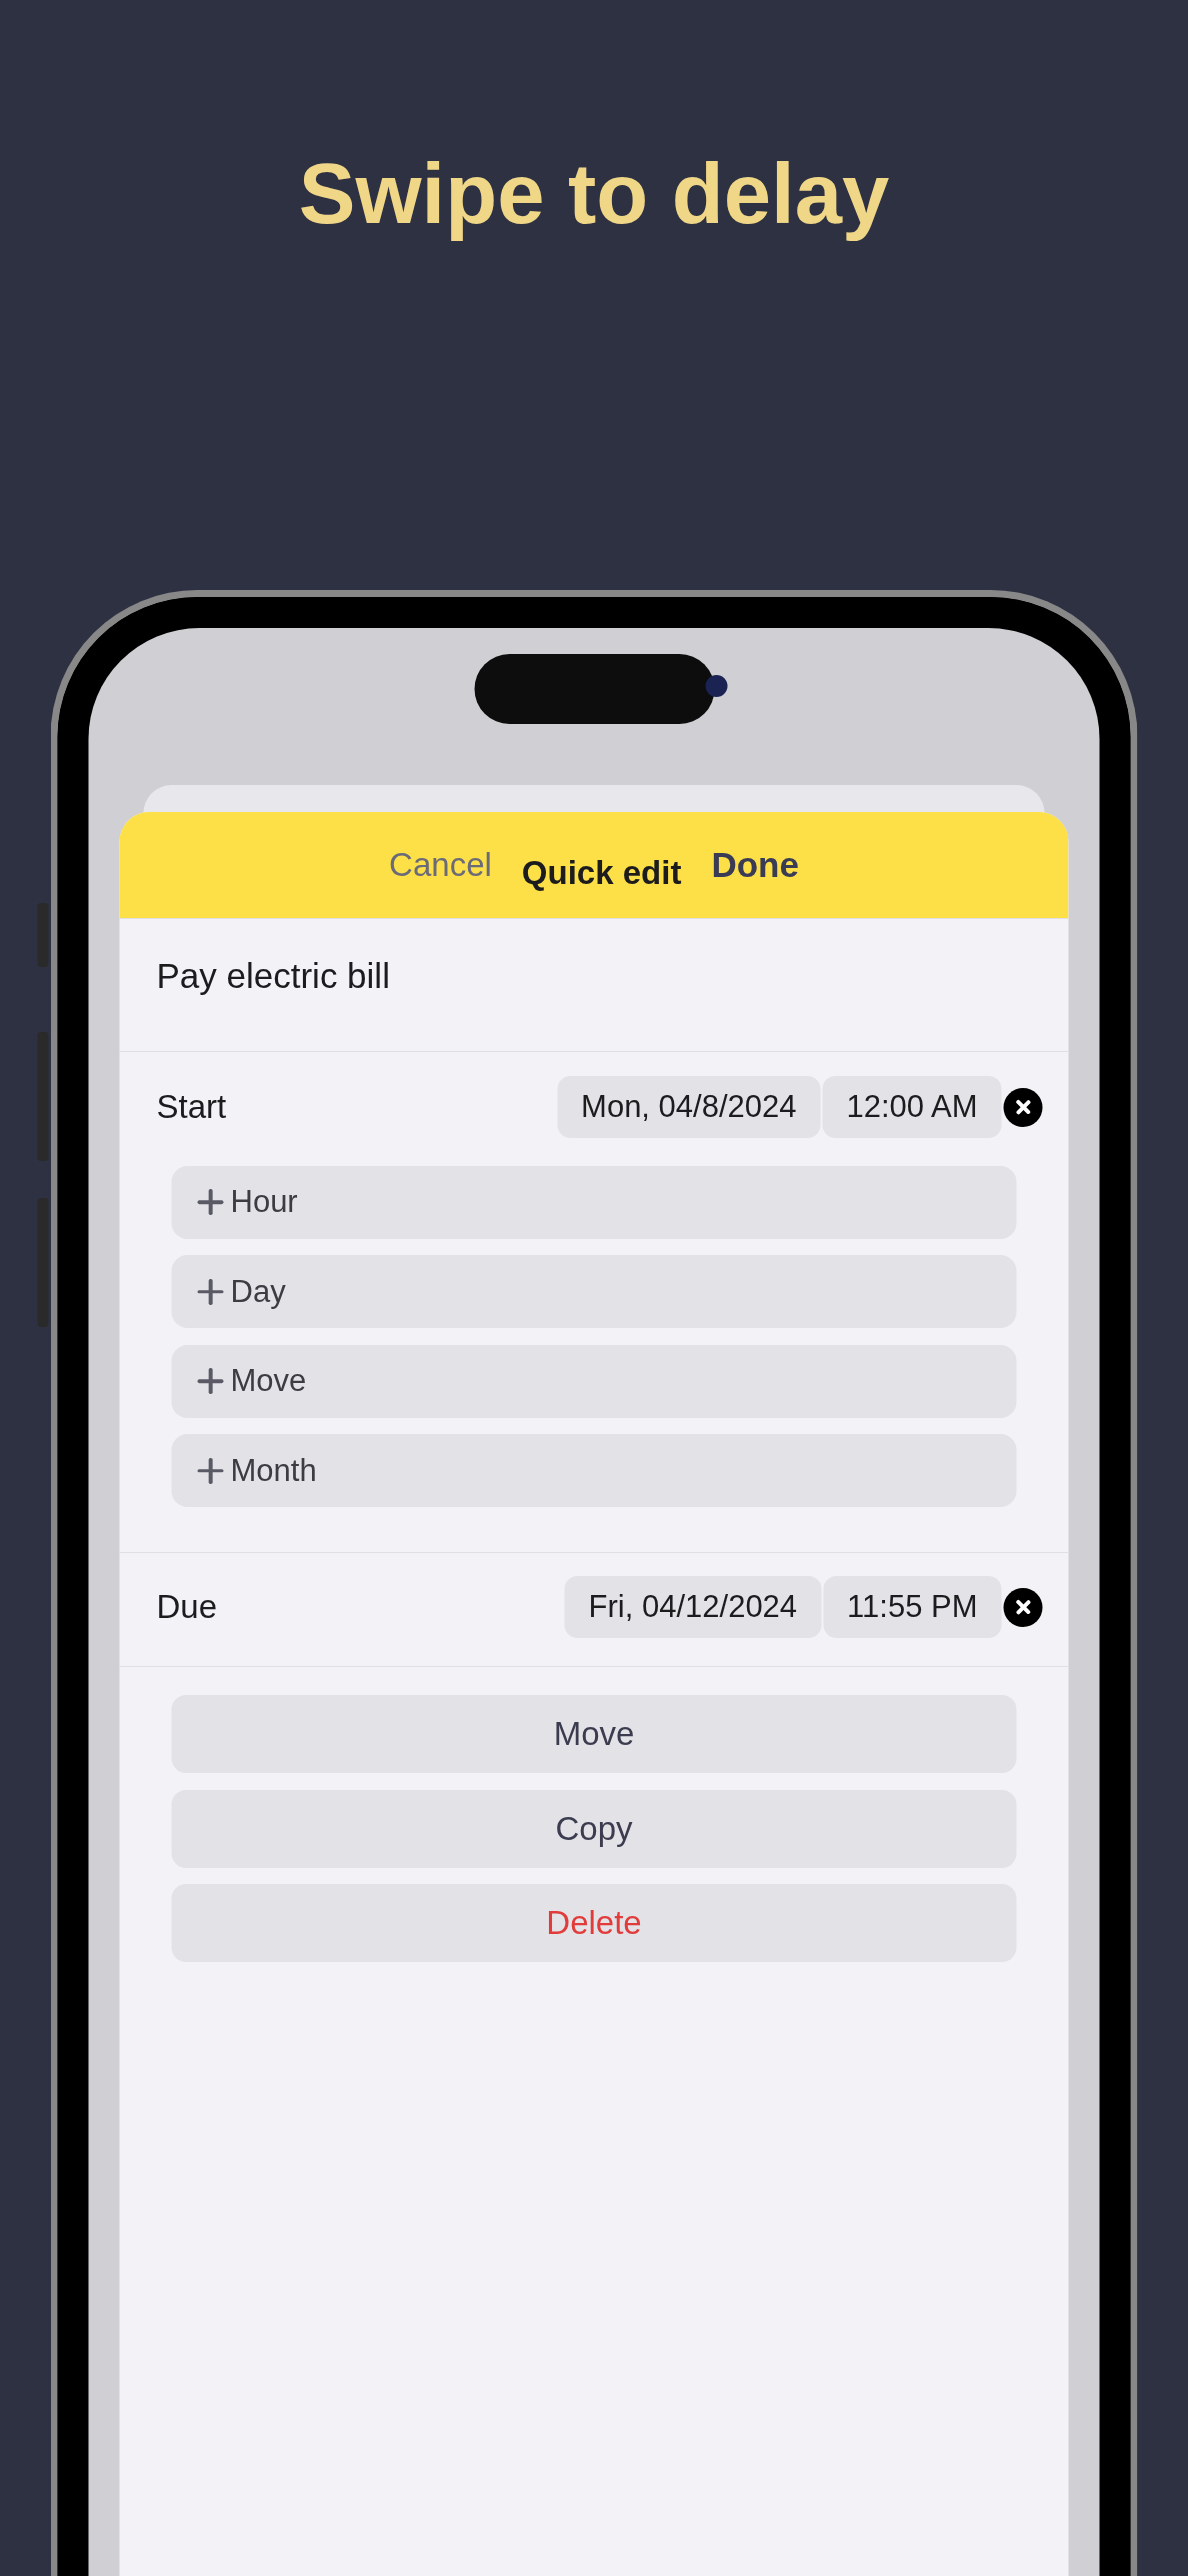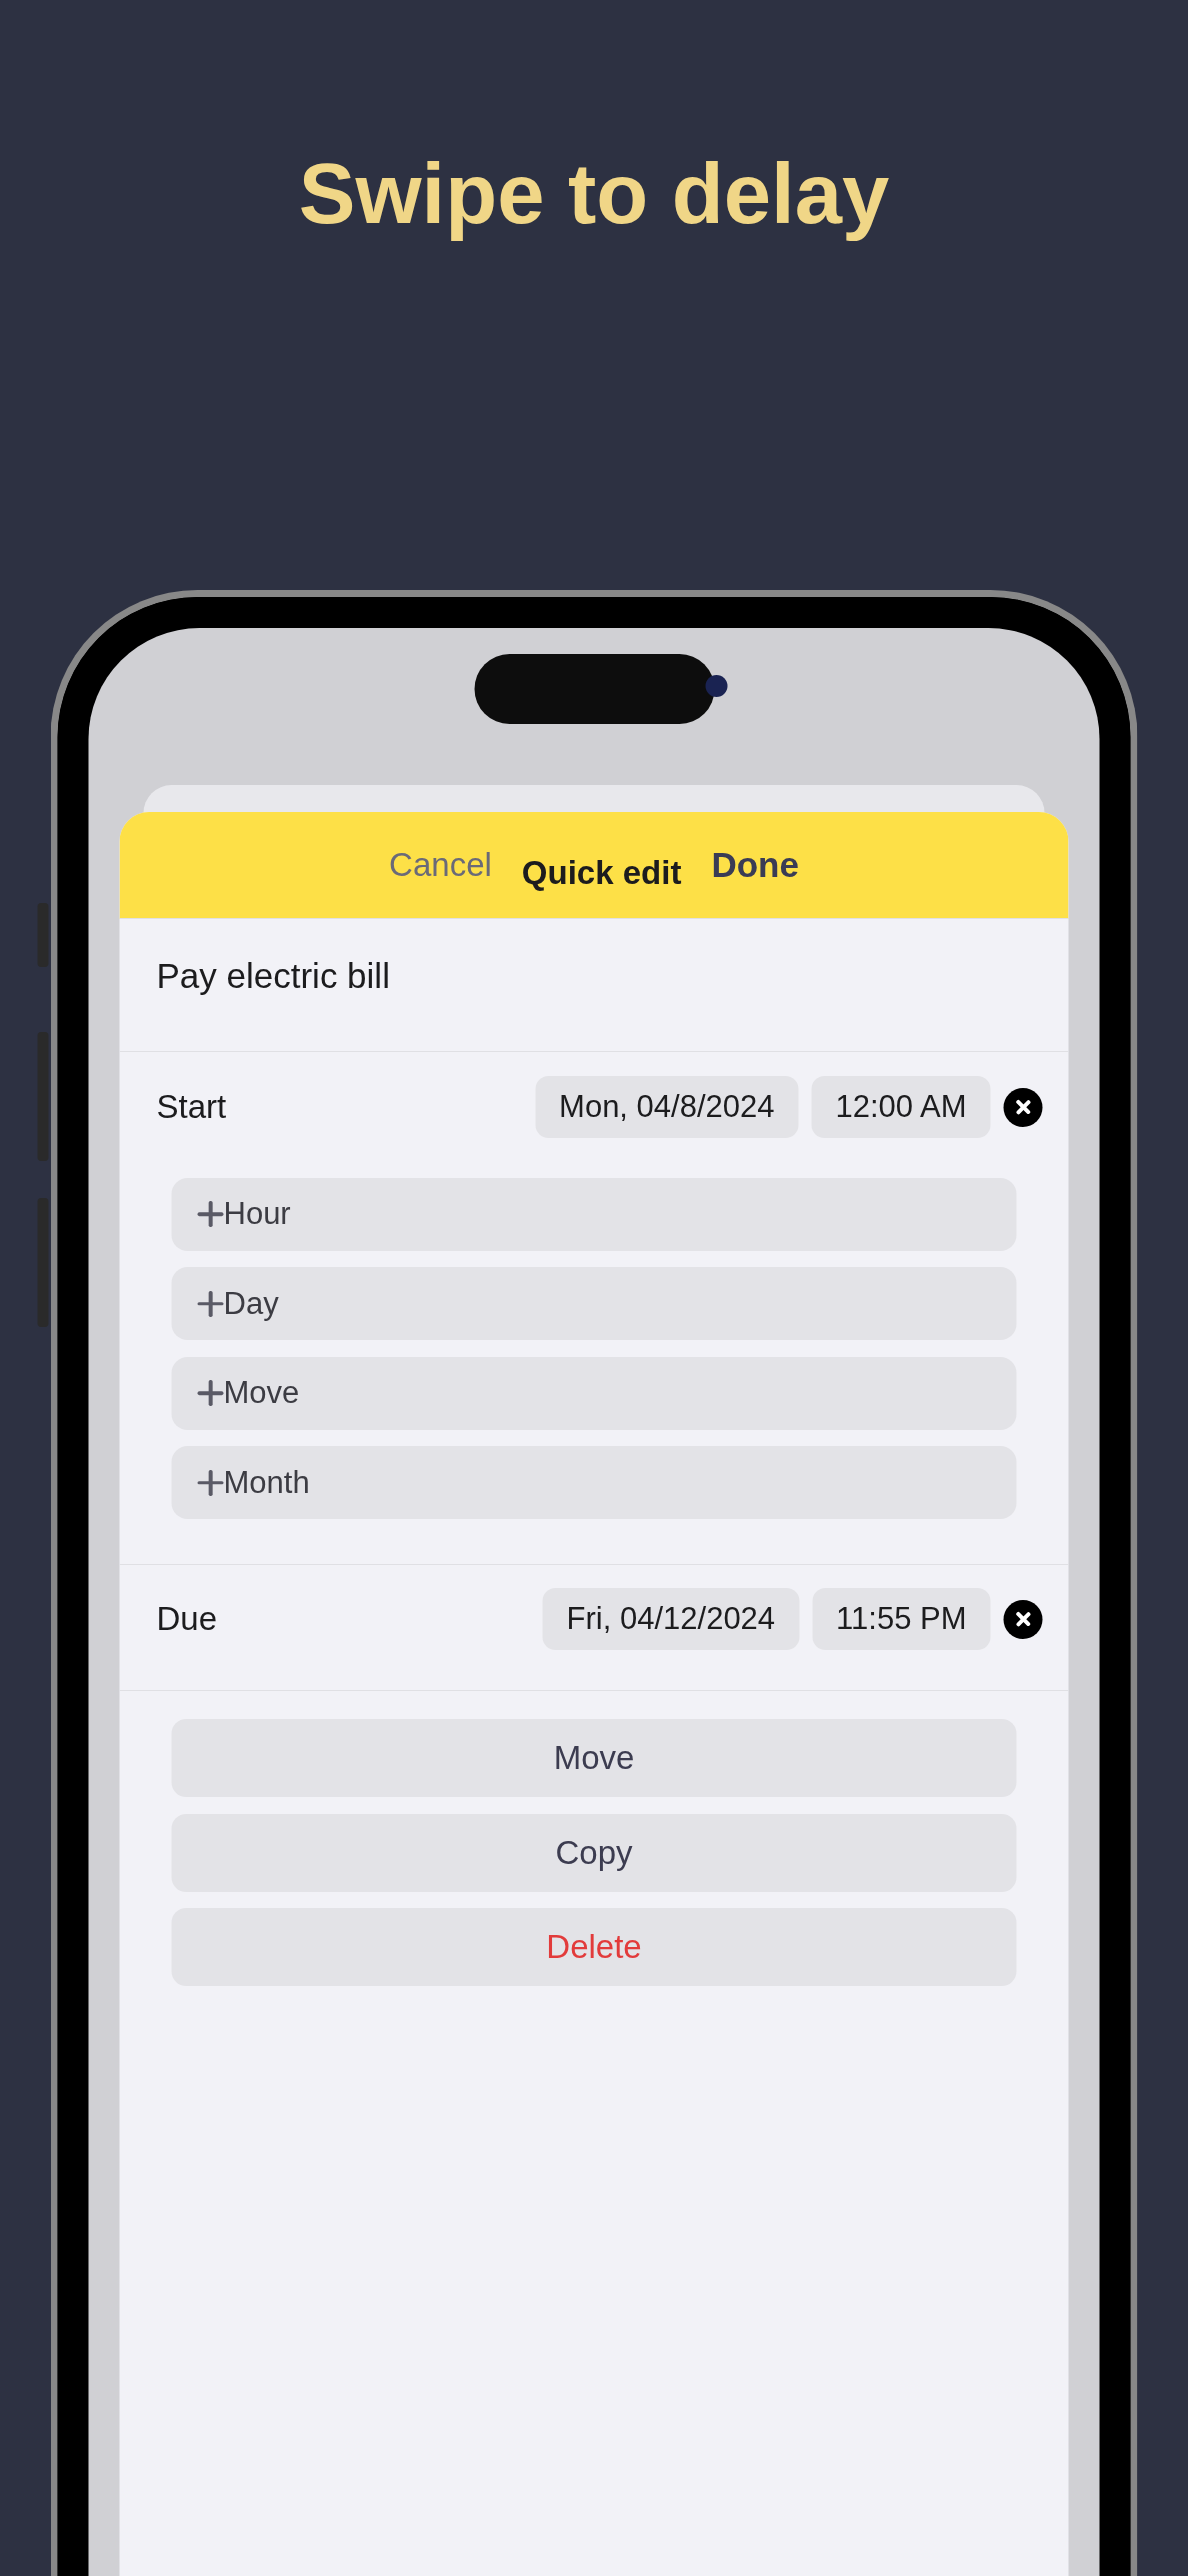--- a/index.html
+++ b/index.html
@@ -115,22 +115,22 @@
     .hdr-done { color: #3a3c55; font-size: 35px; font-weight: 600; }
     .task-title-row {
       padding: 37px 37px 55px 37px;
       border-bottom: 0.9px solid #e0e0e4;
       font-size: 35px;
       color: #1c1c1e;
     }
     .date-row {
       display: flex;
       align-items: center;
-      padding: 24px 26px 40px 37px;
-      gap: 13px;
+      padding: 24px 26px 28px 37px;
+      gap: 2px;
     }
     .date-label { font-size: 33px; color: #1c1c1e; flex: 0 0 auto; margin-right: auto; }
     .chip {
       background: #e3e3e7;
       border-radius: 13px;
       padding: 13px 24px;
       font-size: 31px;
       color: #1c1c1e;
     }
     .clear-x {
@@ -154,21 +154,21 @@
     .add-buttons {
       padding: 0 52px 28px 52px;
     }
     .add-btn {
       background: #e3e3e7;
       border-radius: 16px;
       padding: 18.4px 26px;
       margin-bottom: 16.6px;
       display: flex;
       align-items: center;
-      gap: 0;
+      gap: 7px;
       font-size: 31px;
       color: #3c3c43;
     }
     .plus-icon {
       position: relative;
       width: 26px;
       height: 26px;
       flex: 0 0 26px;
     }
     .plus-icon::before, .plus-icon::after {

